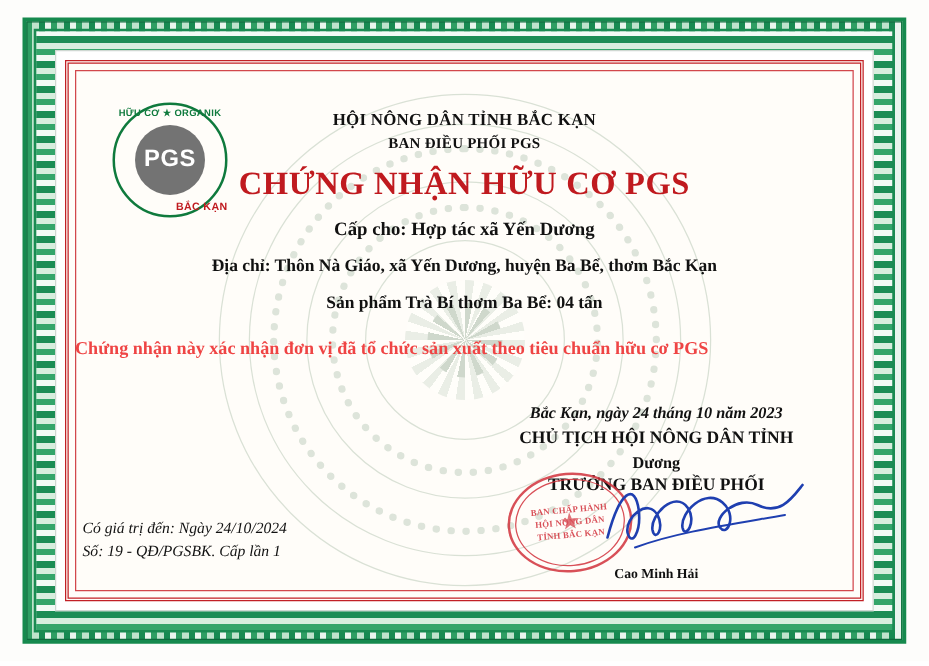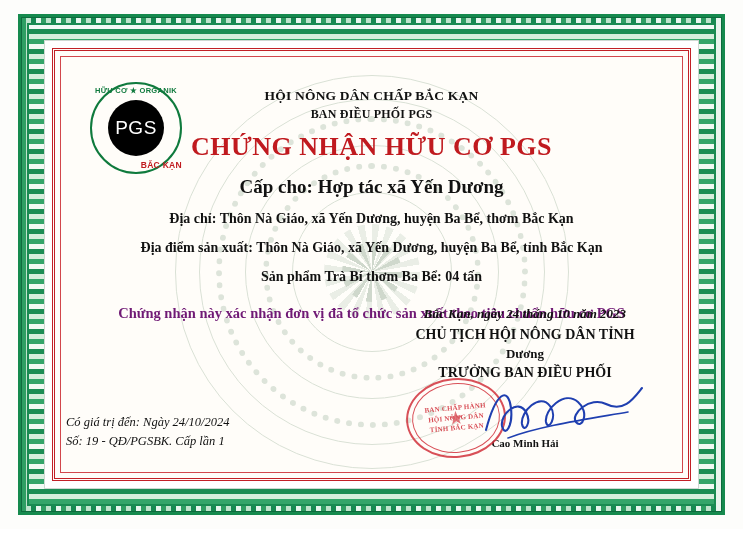--- a/index.html
+++ b/index.html
@@ -161,52 +161,53 @@
     font-weight: bold;
     font-size: 26px;
     margin-top: 10px;
     letter-spacing: .5px;
   }
 
   .issued-to {
     text-align: center;
     color: #111111;
     font-weight: bold;
-    font-size: 19px;
+    font-size: 15px;
     margin-top: 14px;
   }
 
   .detail {
     text-align: center;
     color: #111111;
     font-weight: bold;
     font-size: 14px;
     margin-top: 13px;
   }
 
   .statement {
-    text-align: center;
-    color: #701a75;
+    text-align: left;
+    color: #ef4444;
     font-weight: bold;
     font-size: 14.5px;
     margin-top: 20px;
   }
 
   .sign-block {
     position: absolute;
     right: 8px;
     top: 250px;
     width: 300px;
     text-align: center;
     color: #111;
   }
   .sign-place {
     font-size: 13px;
     font-style: italic;
     font-weight: bold;
+    margin-top: 16px;
   }
   .sign-role1 {
     font-size: 14px;
     font-weight: bold;
     margin-top: 5px;
   }
   .sign-role2 {
     font-size: 13px;
     font-weight: bold;
     margin-top: 3px;
@@ -296,26 +297,26 @@
     position: absolute;
     inset: 0;
     border-radius: 50%;
     border: 2px solid #0f7a3d;
   }
   .logo-inner {
     position: absolute;
     left: 18px; top: 18px;
     width: 56px; height: 56px;
     border-radius: 50%;
-    background: #000000;
+    background: #737373;
     color: #ffffff;
     display: flex;
     align-items: center;
     justify-content: center;
-    font-weight: normal;
+    font-weight: bold;
     font-size: 19px;
     letter-spacing: .5px;
     font-family: "Liberation Sans", sans-serif;
   }
   .logo-top-text, .logo-bottom-text {
     position: absolute;
     width: 100%;
     text-align: center;
     font-size: 7.5px;
     font-weight: bold;
@@ -348,29 +349,28 @@
 
   <div class="content">
 
     <div class="logo">
       <div class="logo-ring"></div>
       <div class="logo-top-text">HỮU CƠ ★ ORGANIK</div>
       <div class="logo-inner">PGS</div>
       <div class="logo-bottom-text">BẮC KẠN</div>
     </div>
 
-    <div class="org-line1">HỘI NÔNG DÂN CHẤP BẮC KẠN</div>
+    <div class="org-line1">HỘI NÔNG DÂN TỈNH BẮC KẠN</div>
     <div class="org-line2">BAN ĐIỀU PHỐI PGS</div>
 
     <div class="main-title">CHỨNG NHẬN HỮU CƠ PGS</div>
 
     <div class="issued-to">Cấp cho: Hợp tác xã Yến Dương</div>
 
     <div class="detail">Địa chỉ: Thôn Nà Giáo, xã Yến Dương, huyện Ba Bể, thơm Bắc Kạn</div>
-    <div class="detail">Địa điểm sản xuất: Thôn Nà Giáo, xã Yến Dương, huyện Ba Bể, tỉnh Bắc Kạn</div>
     <div class="detail">Sản phẩm Trà Bí thơm Ba Bể: 04 tấn</div>
 
     <div class="statement">Chứng nhận này xác nhận đơn vị đã tổ chức sản xuất theo tiêu chuẩn hữu cơ PGS</div>
 
     <div class="sign-block">
       <div class="sign-place">Bắc Kạn, ngày 24 tháng 10 năm 2023</div>
       <div class="sign-role1">CHỦ TỊCH HỘI NÔNG DÂN TỈNH</div>
       <div class="sign-role2">Dương</div>
       <div class="sign-role3">TRƯỞNG BAN ĐIỀU PHỐI</div>
       <div class="sign-name">Cao Minh Hải</div>

